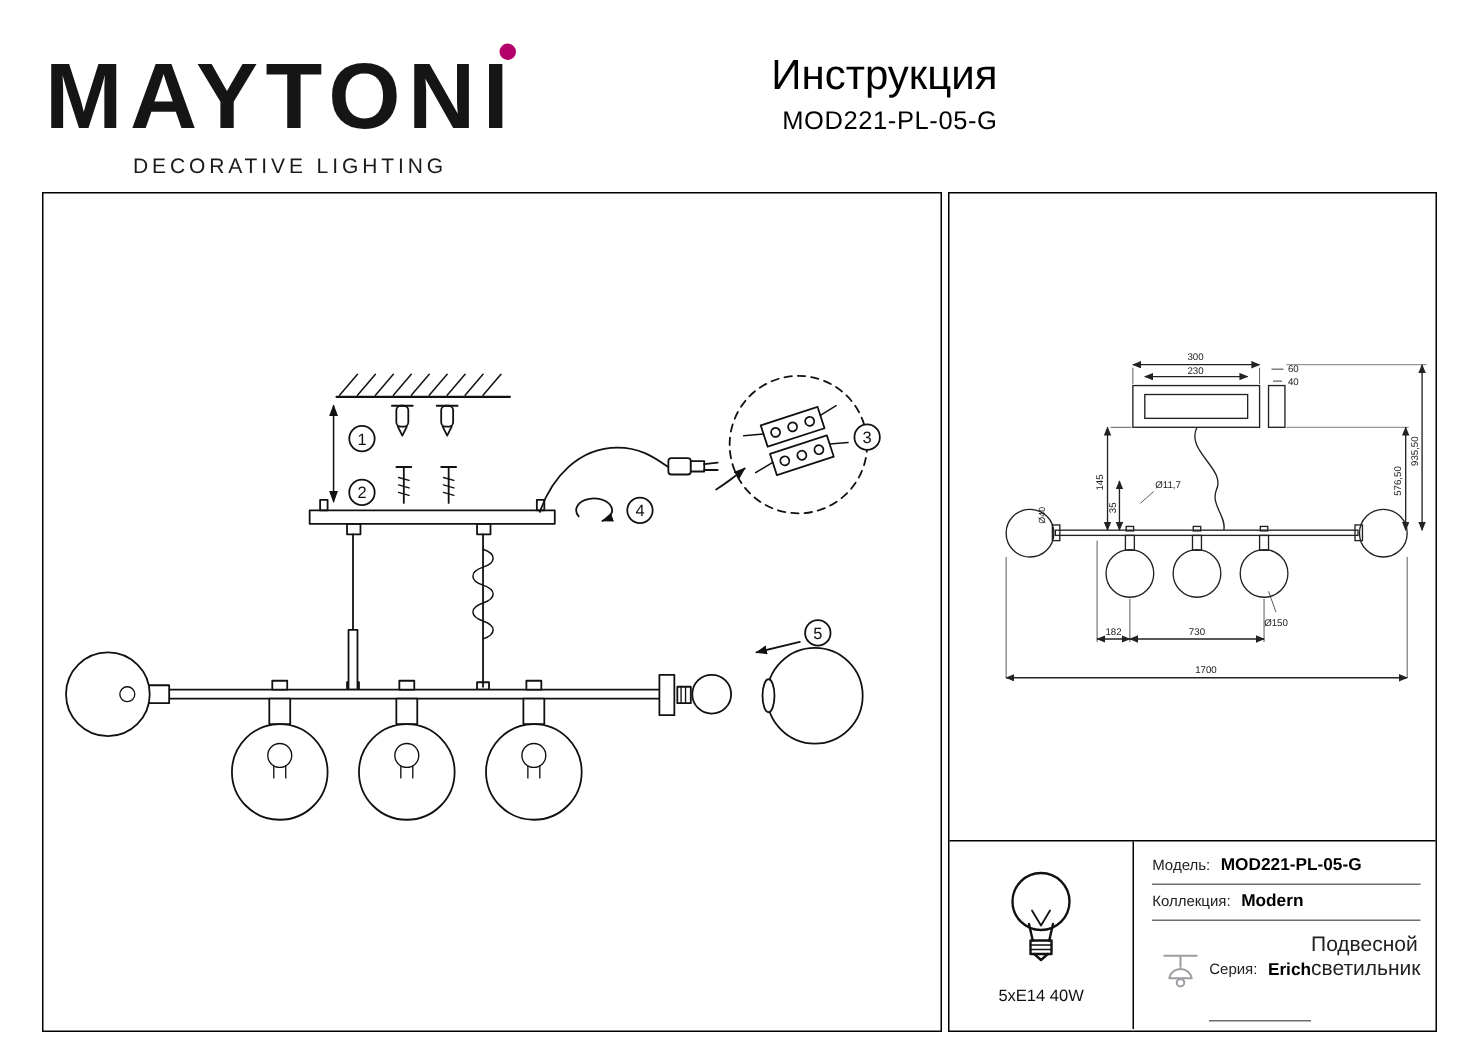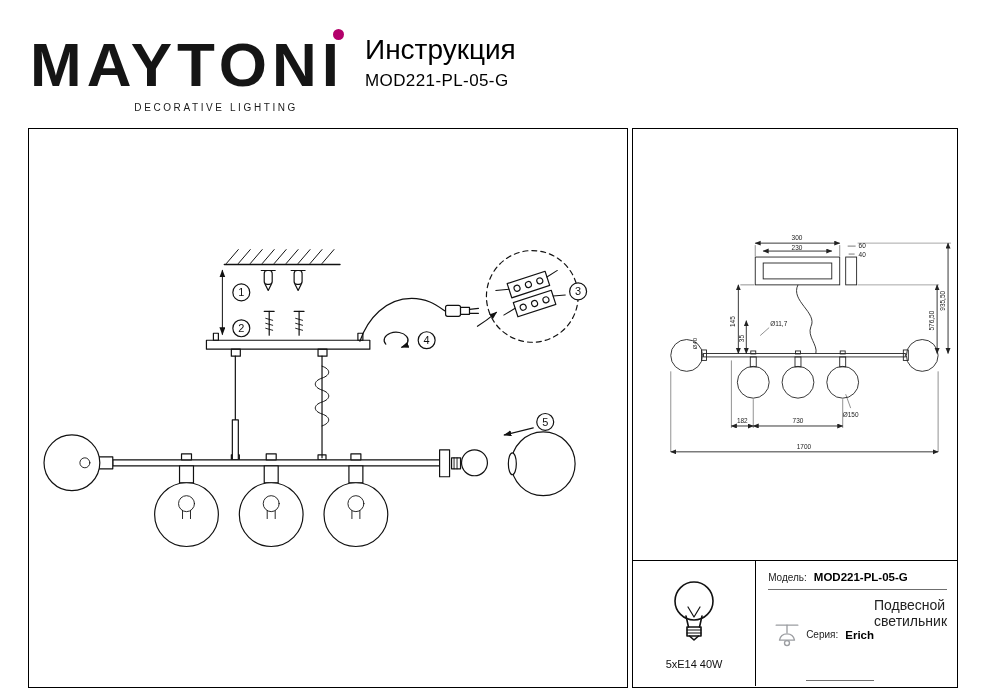--- a/index.html
+++ b/index.html
@@ -20,24 +20,24 @@
   .brand {
     font-size: 62px; font-weight: 700; letter-spacing: 5px;
     line-height: 1; color: #151515; white-space: nowrap;
   }
   .brand-dot {
     position: absolute; top: -5px; right: 0px;
     width: 11px; height: 11px; border-radius: 50%;
     background: #b3006b;
   }
   .tagline {
-    margin-top: 6px; font-size: 10px; letter-spacing: 2.6px;
+    margin-top: 6px; font-size: 14px; letter-spacing: 2.6px;
     text-align: right; color: #1a1a1a; white-space: nowrap;
   }
-  .title-block { position: absolute; left: 365px; top: 34px; width: 300px; text-align: left; }
+  .title-block { position: absolute; left: 365px; top: 34px; width: 300px; text-align: right; }
   .doc-title { font-size: 28px; color: #000; }
   .doc-model { font-size: 17px; margin-top: 5px; letter-spacing: 0.4px; color: #000; }
 
   
   .panel { position: absolute; border: 1px solid #000; background: #fff; }
   .panel-left  { left: 28px;  top: 128px; width: 600px; height: 560px; }
   .panel-right { left: 632px; top: 128px; width: 326px; height: 560px; }
   .panel-left svg { display: block; width: 100%; height: 100%; }
 
   .tech-area { height: 432px; border-bottom: 1px solid #000; }
@@ -323,20 +323,24 @@
             <path d="M27.5 59 l4.5 4 l4.5 -4"></path>
           </g>
         </svg>
         <div class="bulb-label">5xE14 40W</div>
       </div>
 
       <div class="spec-cell">
         <div class="spec-row">
           <span class="spec-label">Модель:</span>
           <span class="spec-value">MOD221-PL-05-G</span>
+        </div>
+        <div class="spec-row">
+          <span class="spec-label">Коллекция:</span>
+          <span class="spec-value">Modern</span>
         </div>
         <div class="spec-bottom">
           <div class="spec-icon">
             <svg width="30" height="30" viewBox="0 0 36 34">
               <g fill="none" stroke="#9b9da1" stroke-width="1.6" stroke-linecap="round" stroke-linejoin="round">
                 <line x1="5" y1="4" x2="31" y2="4"></line>
                 <line x1="18" y1="4" x2="18" y2="13"></line>
                 <path d="M9 22 C 11 12 25 12 27 22 Z"></path>
                 <circle cx="18" cy="25.5" r="3"></circle>
               </g>

